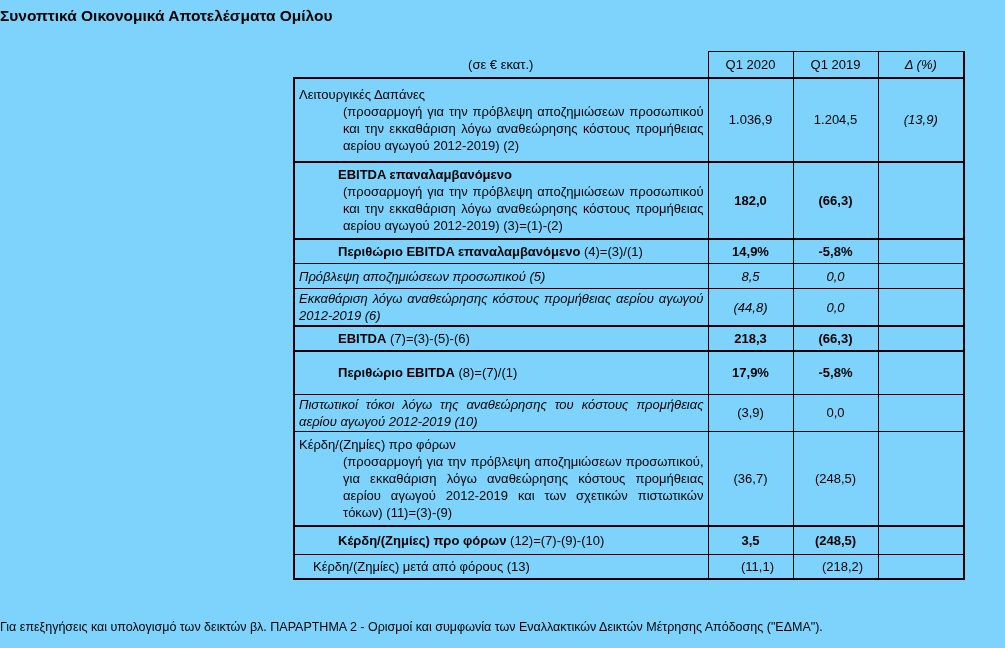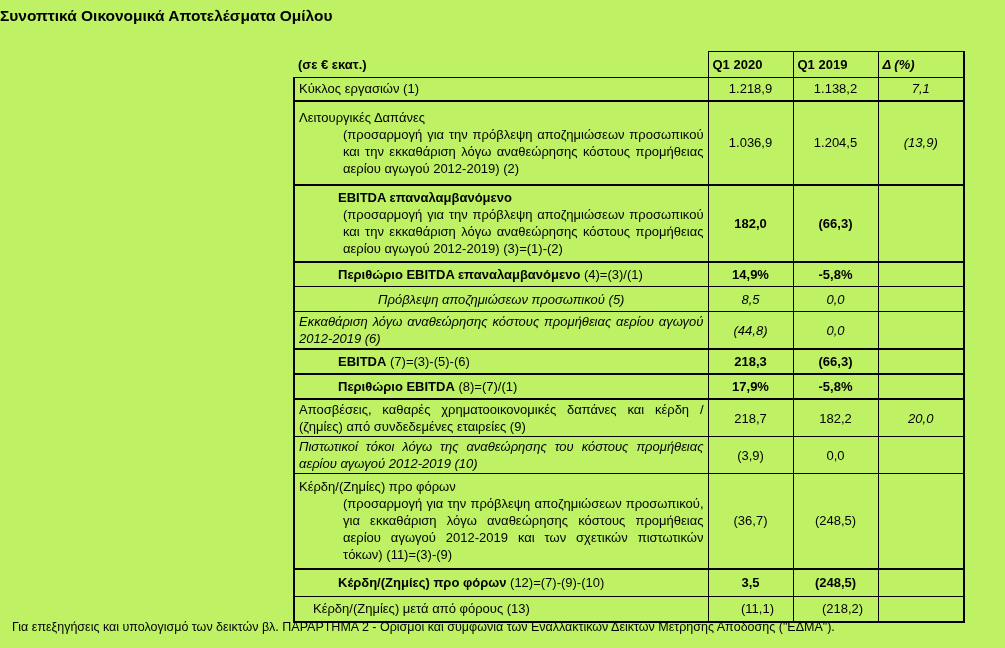--- a/index.html
+++ b/index.html
@@ -1,35 +1,35 @@
 <!DOCTYPE html>
 <html><head>
 <meta charset="utf-8">
 <style>
   html,body{margin:0;padding:0;background:#ffffff;}
-  #page{position:relative;width:1005px;height:648px;background:#bef264;overflow:hidden;
+  #page{position:relative;width:1005px;height:648px;background:#7dd3fc;overflow:hidden;
         font-family:"Liberation Sans",sans-serif;color:#000;}
   #doc-title{position:absolute;left:0;top:7px;font-size:15.5px;font-weight:bold;white-space:nowrap;}
   #tbl-wrap{position:absolute;left:293px;top:51px;}
   table.t{border-collapse:collapse;table-layout:fixed;width:670px;
           font-family:"Liberation Sans",sans-serif;font-size:13px;line-height:17px;color:#000;}
   table.t td{border:1px solid #000;padding:1px 4px;vertical-align:middle;overflow:hidden;}
   table.t td:first-child{border-left-width:2px;}
   table.t td:last-child{border-right-width:2px;}
   table.t tr:last-child td{border-bottom-width:2px;padding-left:18px;}
   tr.tt td{border-top-width:2px;}
-  tr.hdr td{font-weight:bold;}
+  tr.hdr td{text-align:center;font-weight:normal;}
   td.open{border-top:none !important;border-left:none !important;font-weight:normal;}
   td.num{text-align:center;padding:1px 2px;}
   .b{font-weight:bold;padding-left:39px;}
-  .i{font-style:italic;text-align:center;}
+  .i{font-style:italic;}
   .bi{font-weight:bold;font-style:italic;}
   .blk{display:block;}
   .jst{text-align:justify;margin-left:44px;}
-  #footnote{position:absolute;left:12px;top:620px;font-size:12.5px;white-space:nowrap;}
+  #footnote{position:absolute;left:0;top:620px;font-size:12.5px;white-space:nowrap;}
 </style>
 </head>
 <body>
 
 <div id="page">
 
   <div id="doc-title">Συνοπτικά Οικονομικά Αποτελέσματα Ομίλου</div>
 
   <div id="tbl-wrap">
     <table class="t">
@@ -40,26 +40,20 @@
           <col style="width:86px">
       </colgroup>
       <tbody>
         <tr class="hdr" style="height:26px">
           <td class="open">(σε € εκατ.)</td>
           <td>Q1 2020</td>
           <td>Q1 2019</td>
           <td class="bi">Δ (%)</td>
         </tr>
 
-        <tr style="height:23px">
-          <td>Κύκλος εργασιών (1)</td>
-          <td class="num">1.218,9</td>
-          <td class="num">1.138,2</td>
-          <td class="num i">7,1</td>
-        </tr>
 
         <tr class="tt" style="height:84px">
           <td>
             <span class="blk">Λειτουργικές Δαπάνες</span>
             <span class="blk jst">(προσαρμογή για την πρόβλεψη αποζημιώσεων προσωπικού και την εκκαθάριση λόγω αναθεώρησης κόστους προμήθειας αερίου αγωγού 2012-2019) (2)</span>
           </td>
           <td class="num">1.036,9</td>
           <td class="num">1.204,5</td>
           <td class="num i">(13,9)</td>
         </tr>
@@ -99,35 +93,29 @@
 
         <tr class="tt" style="height:25px">
           <td>
             <span class="b">EBITDA</span><span> (7)=(3)-(5)-(6)</span>
           </td>
           <td class="num b">218,3</td>
           <td class="num b">(66,3)</td>
           <td class="num"></td>
         </tr>
 
-        <tr class="tt" style="height:25px">
+        <tr class="tt" style="height:43px">
           <td>
             <span class="b">Περιθώριο EBITDA</span><span> (8)=(7)/(1)</span>
           </td>
           <td class="num b">17,9%</td>
           <td class="num b">-5,8%</td>
           <td class="num"></td>
         </tr>
 
-        <tr class="tt" style="height:37px">
-          <td class="jst">Αποσβέσεις, καθαρές χρηματοοικονομικές δαπάνες και κέρδη / (ζημίες) από συνδεδεμένες εταιρείες  (9)</td>
-          <td class="num">218,7</td>
-          <td class="num">182,2</td>
-          <td class="num i">20,0</td>
-        </tr>
 
         <tr style="height:32px">
           <td class="i jst">Πιστωτικοί τόκοι λόγω της αναθεώρησης του κόστους προμήθειας αερίου αγωγού 2012-2019 (10)</td>
           <td class="num">(3,9)</td>
           <td class="num">0,0</td>
           <td class="num"></td>
         </tr>
 
         <tr style="height:95px">
           <td>

